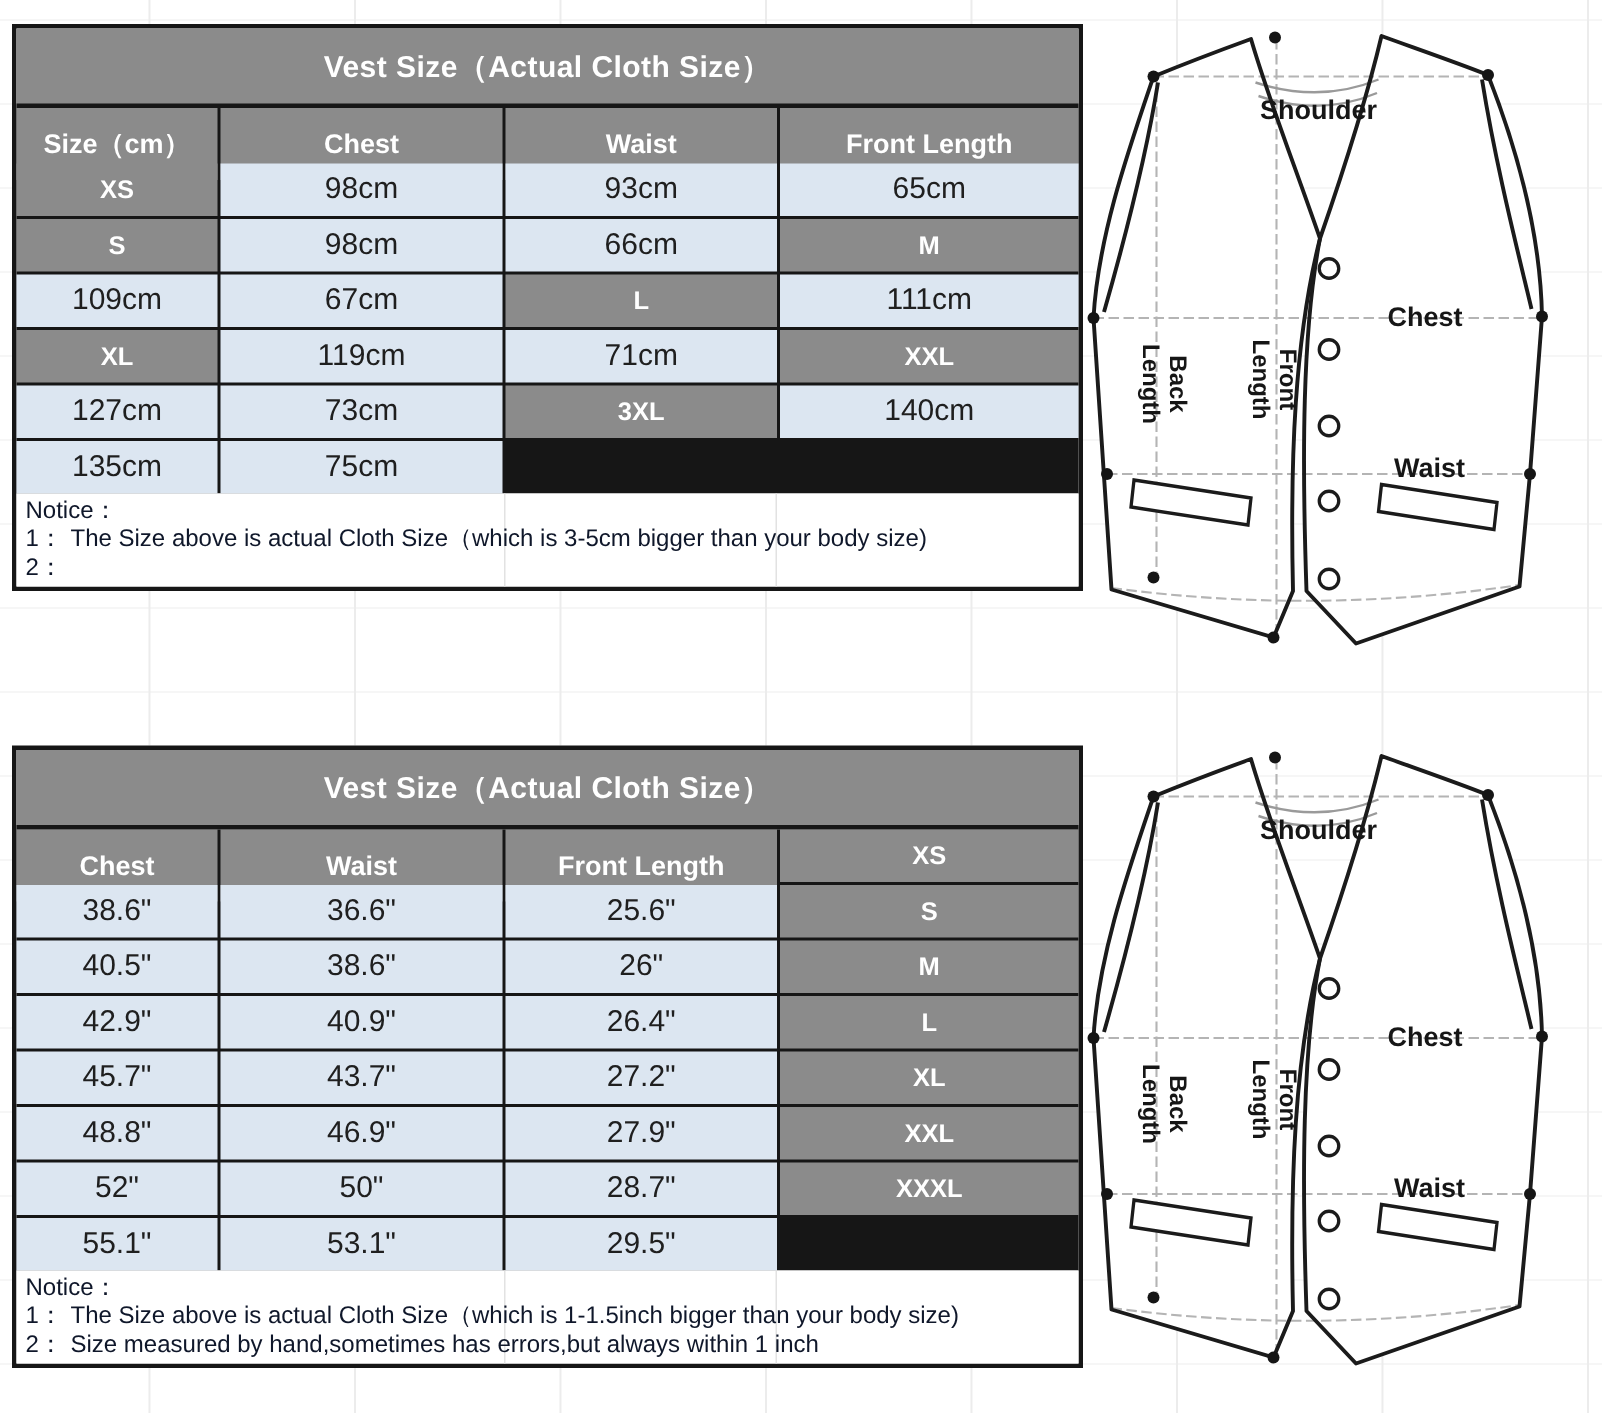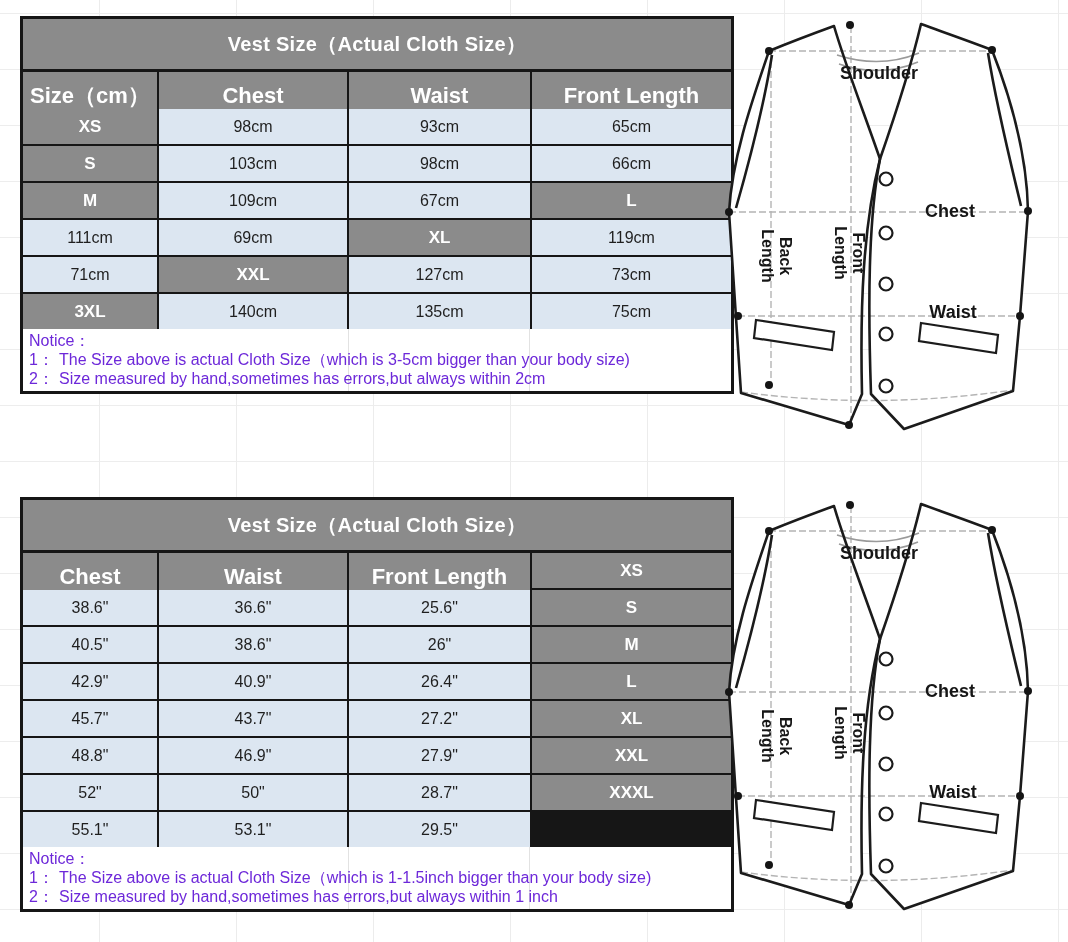--- a/index.html
+++ b/index.html
@@ -10,51 +10,51 @@
   .gridbg{
     position:absolute;inset:0;
     background-image:
       linear-gradient(to right, #ececec 1px, transparent 1px),
       linear-gradient(to bottom, #ededed 1px, transparent 1px);
     background-size:137px 942px, 1068px 56px;
     background-position:99px 0px, 0px 13px;
     background-repeat:repeat;
   }
   .size-table{
-    position:absolute;left:20px;width:714px;
+    position:absolute;left:8px;width:714px;
     border:3px solid #161616;background:#ffffff;box-sizing:border-box;
   }
   .size-table.cm{top:16px;}
   .size-table.inch{top:497px;}
   .tbl-title{
     height:50px;background:#8b8b8b;border-bottom:3px solid #161616;
     color:#ffffff;font-weight:bold;font-size:20px;
     display:flex;align-items:center;justify-content:center;
     letter-spacing:0.3px;
   }
   .tbl-grid{
     display:grid;
     grid-template-columns:134px 188px 181px 199px;
     grid-auto-rows:35px;
     gap:2px;background:#161616;
   }
   .tbl-grid .hcell{
-    height:48px;background:#8b8b8b;color:#ffffff;font-weight:bold;font-size:22px;
+    height:48px;background:#8b8b8b;color:#ffffff;font-weight:bold;font-size:18px;
     display:flex;align-items:center;justify-content:center;
   }
   .tbl-grid .scell{
     background:#8b8b8b;color:#ffffff;font-weight:bold;font-size:17px;
     display:flex;align-items:center;justify-content:center;
   }
   .tbl-grid .dcell{
-    background:#dce6f1;color:#1f1f1f;font-size:16px;
+    background:#dce6f1;color:#1f1f1f;font-size:20px;
     display:flex;align-items:center;justify-content:center;
   }
   .tbl-notice{
-    background:#ffffff;color:#6d28d9;font-size:16px;
+    background:#ffffff;color:#0f172a;font-size:16px;
     padding:2px 0 3px 6px;position:relative;line-height:19px;
   }
   .tbl-notice::before,.tbl-notice::after{
     content:"";position:absolute;top:0;bottom:0;width:1px;background:#e2e2e2;
   }
   .tbl-notice::before{left:325px;}
   .tbl-notice::after{left:506px;}
   .notice-line{display:flex;align-items:baseline;position:relative;z-index:1;}
   .notice-num{min-width:30px;}
   .vest-svg{position:absolute;left:716px;}
@@ -74,31 +74,29 @@
     <div class="hcell">Chest</div>
     <div class="hcell">Waist</div>
     <div class="hcell">Front Length</div>
 
     <div class="scell">XS</div>
     <div class="dcell">98cm</div>
     <div class="dcell">93cm</div>
     <div class="dcell">65cm</div>
 
     <div class="scell">S</div>
-    <div class="dcell">103cm</div>
     <div class="dcell">98cm</div>
     <div class="dcell">66cm</div>
 
     <div class="scell">M</div>
     <div class="dcell">109cm</div>
     <div class="dcell">67cm</div>
 
     <div class="scell">L</div>
     <div class="dcell">111cm</div>
-    <div class="dcell">69cm</div>
 
     <div class="scell">XL</div>
     <div class="dcell">119cm</div>
     <div class="dcell">71cm</div>
 
     <div class="scell">XXL</div>
     <div class="dcell">127cm</div>
     <div class="dcell">73cm</div>
 
     <div class="scell">3XL</div>
@@ -109,21 +107,20 @@
   <div class="tbl-notice">
     <div class="notice-line">
       <span>Notice：</span>
     </div>
     <div class="notice-line">
       <span class="notice-num">1：</span>
       <span>The Size above is actual Cloth Size（which is 3-5cm bigger than your body size)</span>
     </div>
     <div class="notice-line">
       <span class="notice-num">2：</span>
-      <span>Size measured by hand,sometimes has errors,but always within 2cm</span>
     </div>
   </div>
 </div>
 
 <div class="size-table inch">
   <div class="tbl-title">Vest Size（Actual Cloth Size）</div>
   <div class="tbl-grid">
     <div class="hcell">Chest</div>
     <div class="hcell">Waist</div>
     <div class="hcell">Front Length</div>

